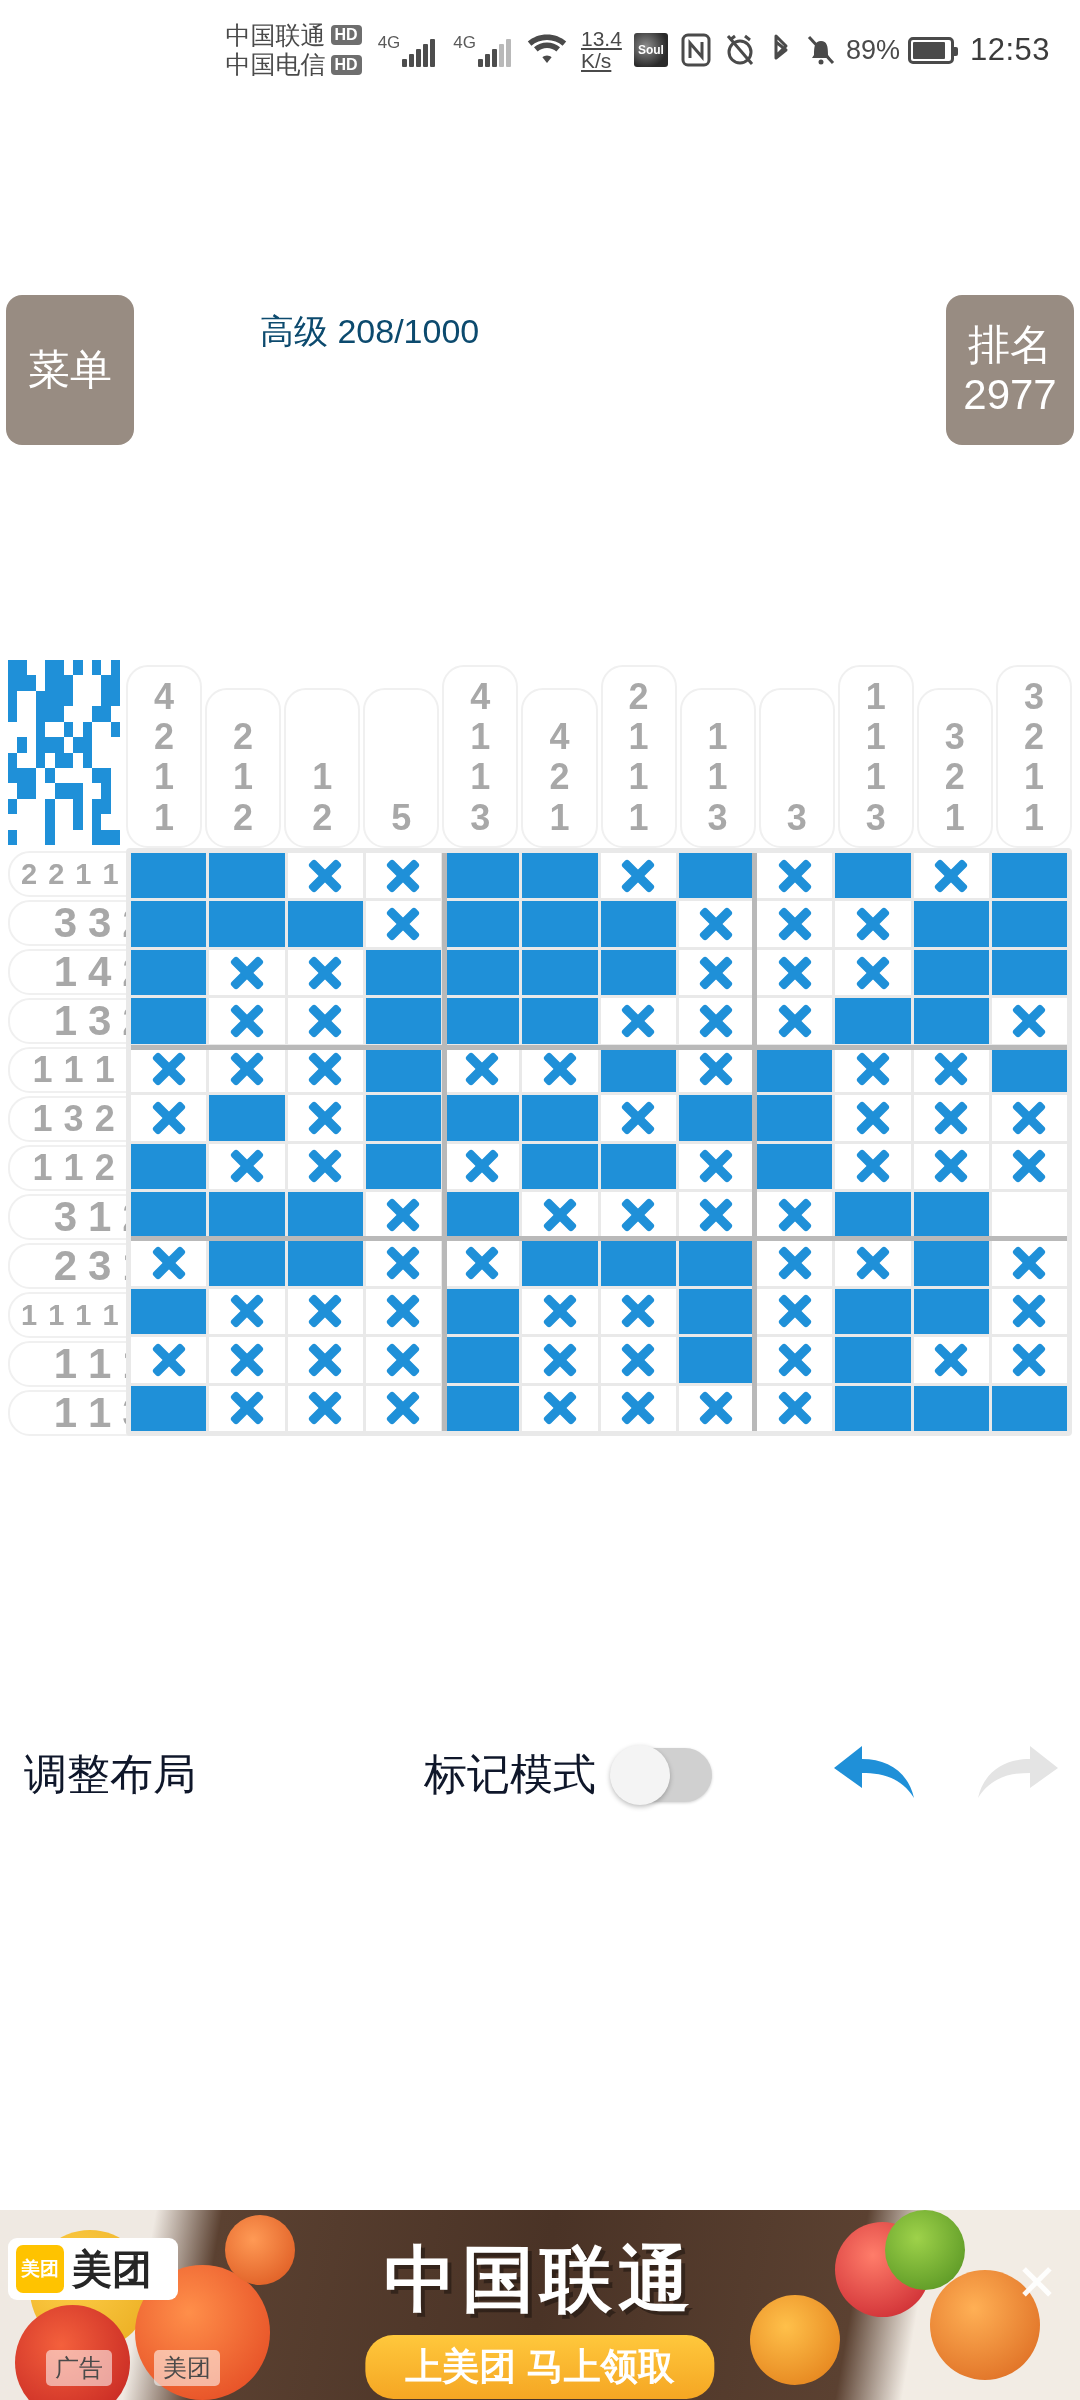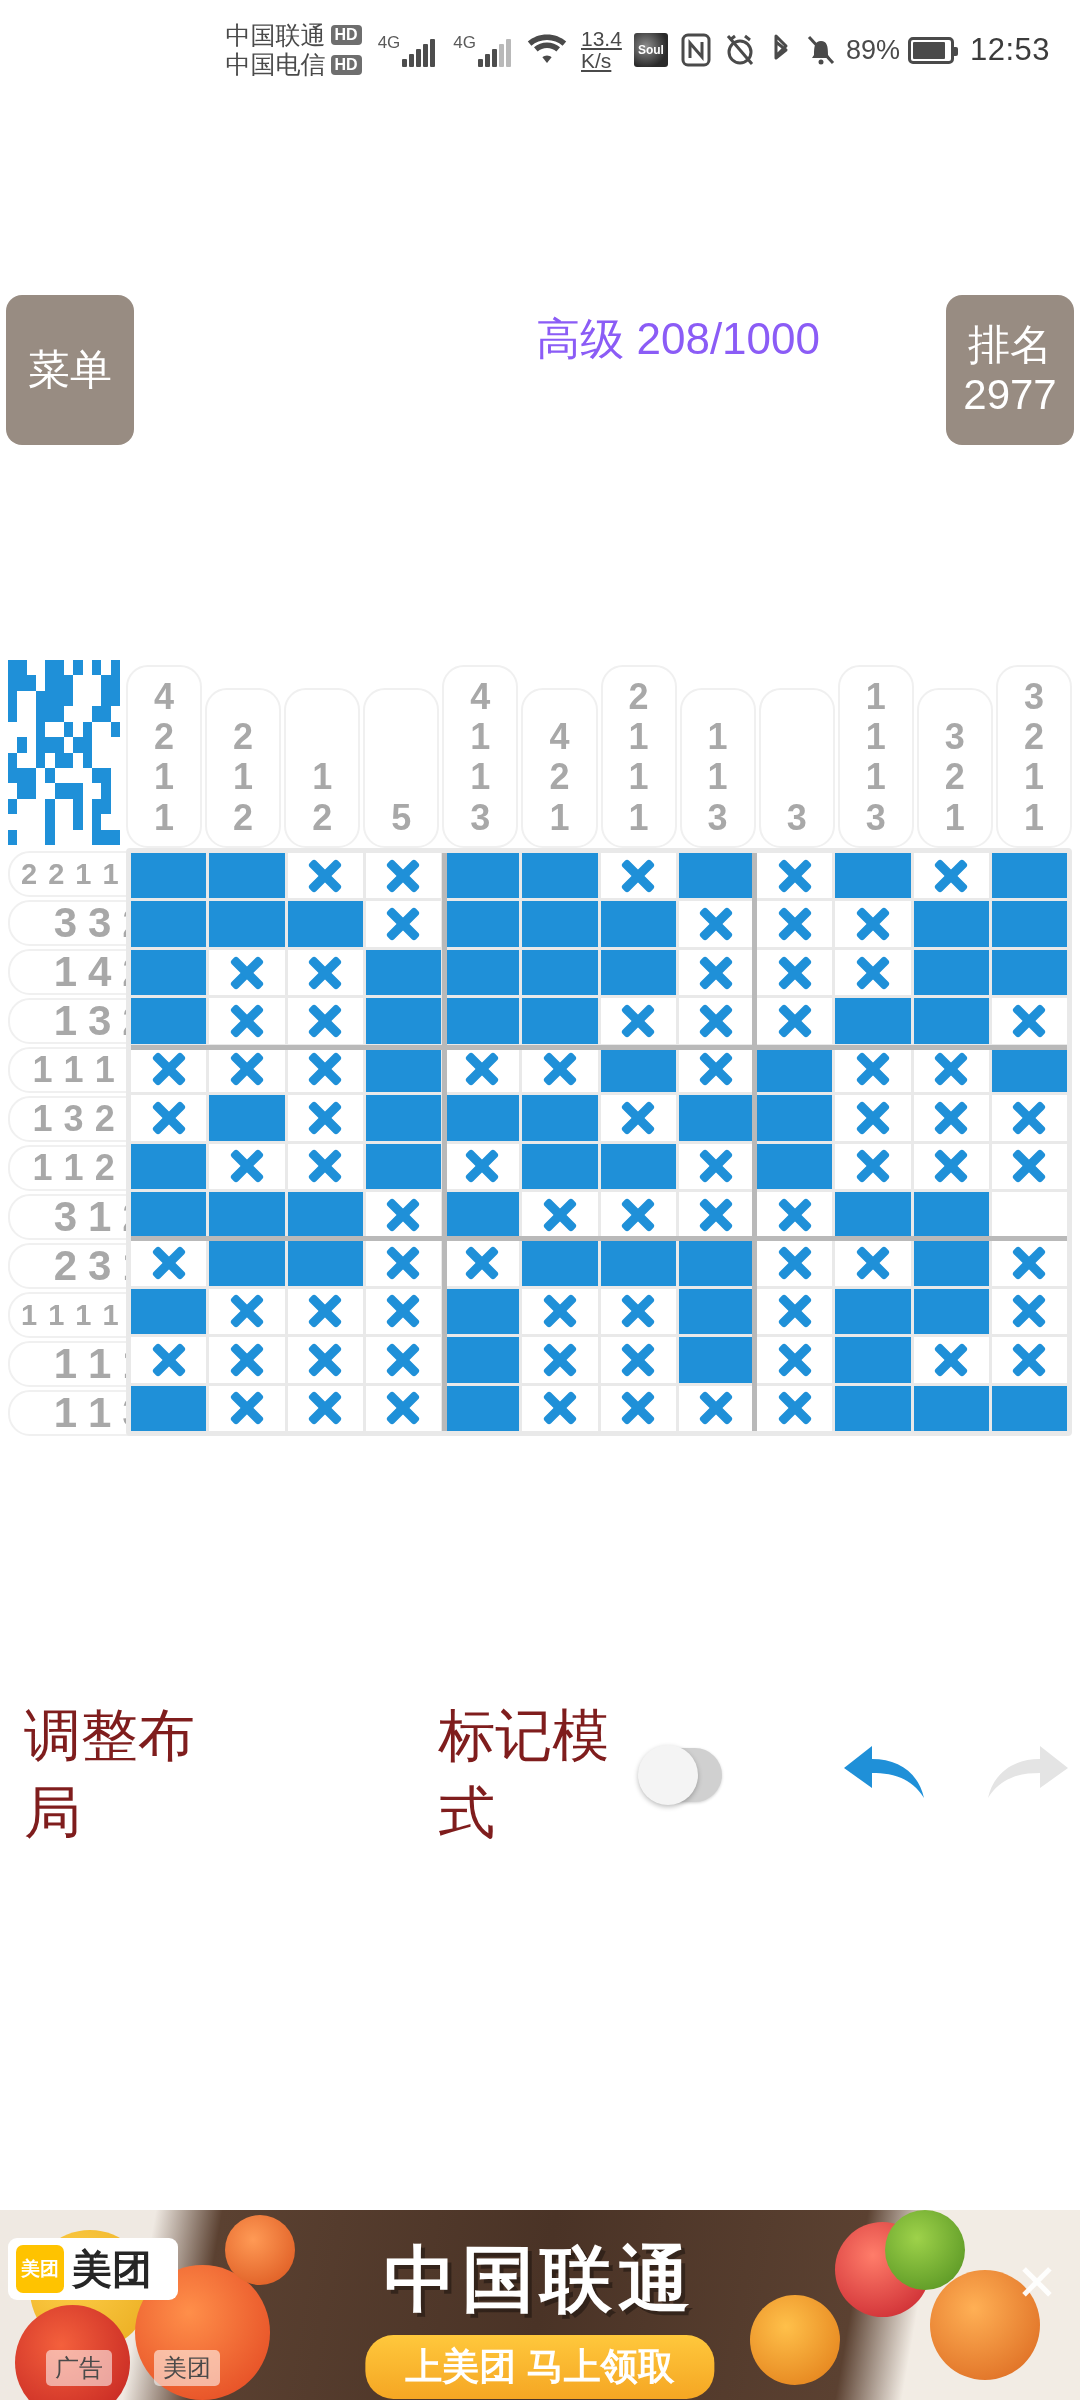--- a/index.html
+++ b/index.html
@@ -51,22 +51,22 @@
   .header{position:absolute;left:0;top:295px;width:1080px;height:150px;}
   .hdr-btn{
     position:absolute;top:0;width:128px;height:150px;border-radius:16px;
     background:#988c82;color:#ffffff;display:flex;flex-direction:column;
     align-items:center;justify-content:center;font-size:42px;line-height:1.18;
   }
   .hdr-btn.left{left:6px;}
   .hdr-btn.right{right:6px;}
   .hdr-btn .rank-num{font-size:42px;}
   .hdr-title{
-    position:absolute;left:260px;top:14px;width:560px;text-align:right;
-    color:#8b5cf6;font-size:44px;line-height:1.35;
+    position:absolute;left:260px;top:14px;width:560px;text-align:left;
+    color:#0c4a6e;font-size:34px;line-height:1.35;
   }
 
   
   .board{position:absolute;left:8px;top:660px;width:1064px;}
   .board-grid{display:grid;grid-template-columns:118px 1fr;}
 
   .thumb{
     width:112px;height:185px;align-self:end;margin-bottom:3px;
     display:grid;grid-template-columns:repeat(12,1fr);grid-template-rows:repeat(12,1fr);
   }
@@ -105,21 +105,21 @@
   .cell.mark:before,.cell.mark:after{
     content:"";position:absolute;left:50%;top:6%;width:9px;height:88%;
     background:#1f90d8;border-radius:3px;
   }
   .cell.mark:before{transform:translateX(-50%) rotate(45deg);}
   .cell.mark:after{transform:translateX(-50%) rotate(-45deg);}
   .blkline{position:absolute;background:#b9b9b9;pointer-events:none;z-index:3;}
 
   
   .toolbar{position:absolute;left:0;top:1720px;width:1080px;height:110px;display:flex;align-items:center;}
-  .tb-text{color:#7f1d1d;font-size:57px;}
+  .tb-text{color:#0f172a;font-size:43px;}
   .tb-layout{margin-left:24px;}
   .tb-mark{margin-left:228px;}
   .switch{
     margin-left:16px;width:100px;height:54px;border-radius:27px;background:#d0d0d0;
     position:relative;box-shadow:0 1px 3px rgba(0,0,0,.18);
   }
   .switch .knob{
     position:absolute;left:-2px;top:-3px;width:60px;height:60px;border-radius:50%;
     background:#f4f4f4;box-shadow:0 2px 5px rgba(0,0,0,.25);
   }

